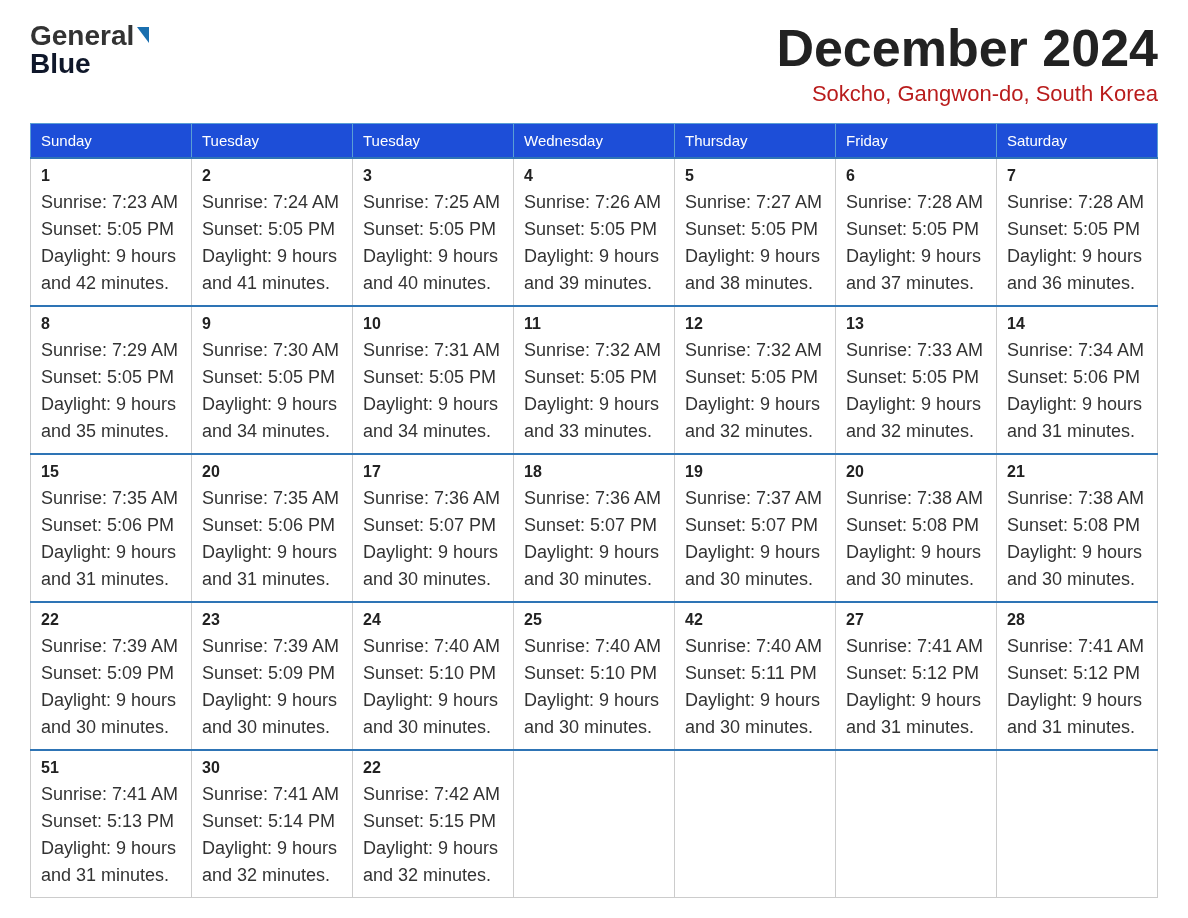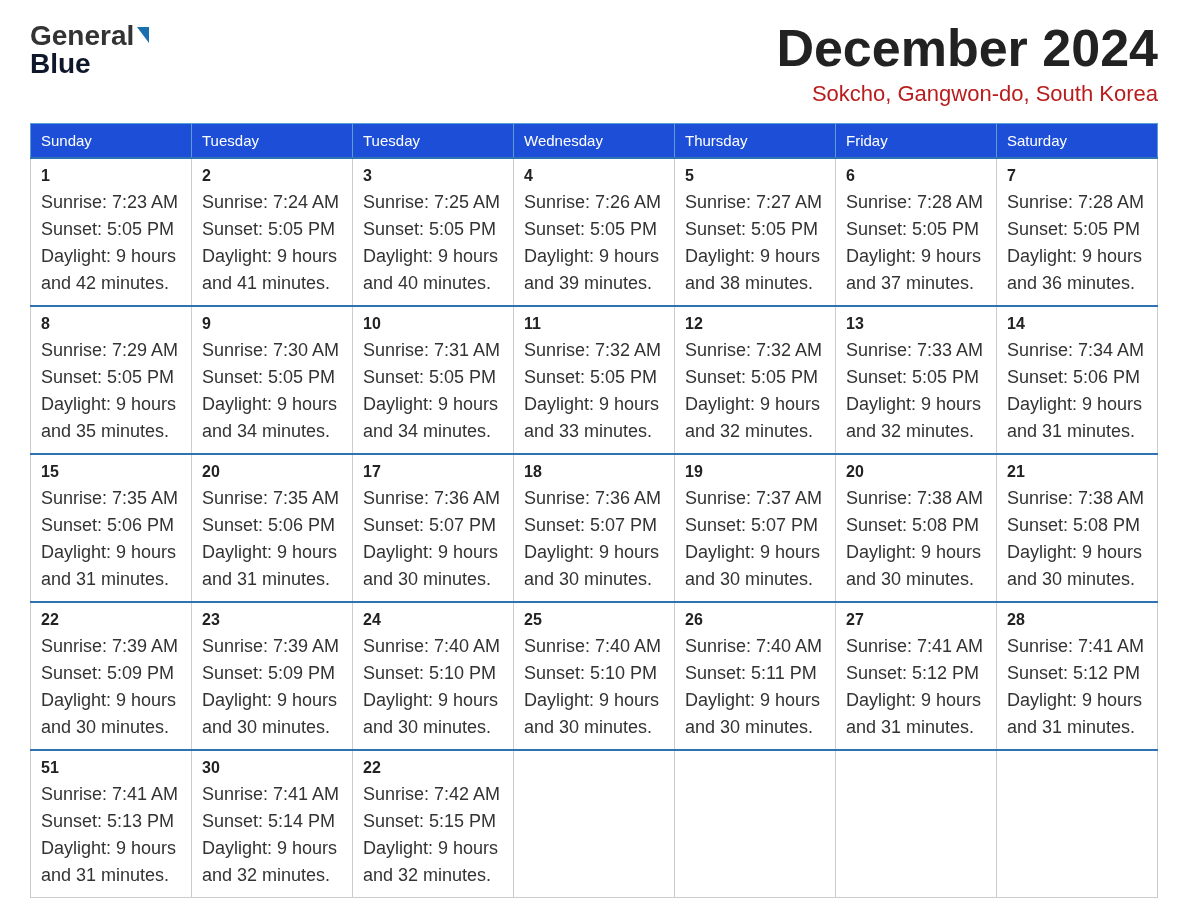--- a/index.html
+++ b/index.html
@@ -209,21 +209,21 @@
         </td>
         <td>
           <div class="day-number">24</div>
           <div class="day-info">Sunrise: 7:40 AM<br>Sunset: 5:10 PM<br>Daylight: 9 hours and 30 minutes.</div>
         </td>
         <td>
           <div class="day-number">25</div>
           <div class="day-info">Sunrise: 7:40 AM<br>Sunset: 5:10 PM<br>Daylight: 9 hours and 30 minutes.</div>
         </td>
         <td>
-          <div class="day-number">26</div>
+          <div class="day-number">42</div>
           <div class="day-info">Sunrise: 7:40 AM<br>Sunset: 5:11 PM<br>Daylight: 9 hours and 30 minutes.</div>
         </td>
         <td>
           <div class="day-number">27</div>
           <div class="day-info">Sunrise: 7:41 AM<br>Sunset: 5:12 PM<br>Daylight: 9 hours and 31 minutes.</div>
         </td>
         <td>
           <div class="day-number">28</div>
           <div class="day-info">Sunrise: 7:41 AM<br>Sunset: 5:12 PM<br>Daylight: 9 hours and 31 minutes.</div>
         </td>

